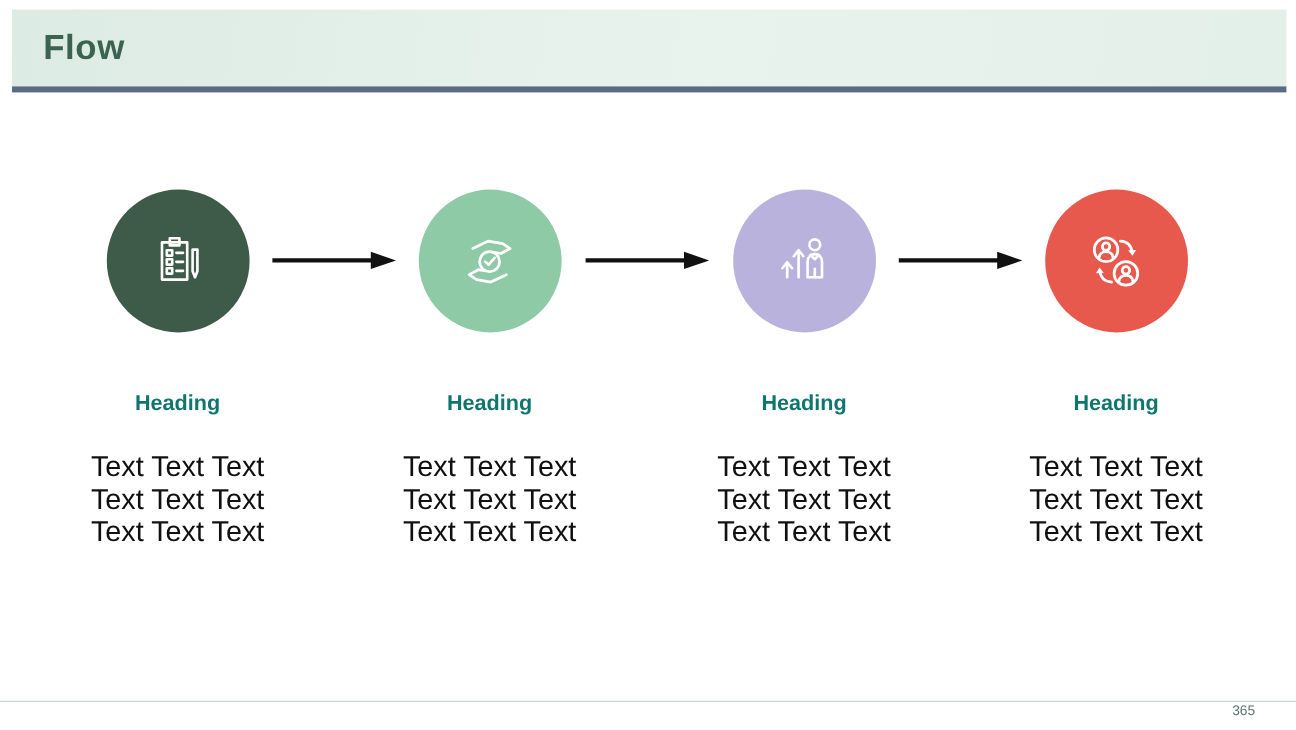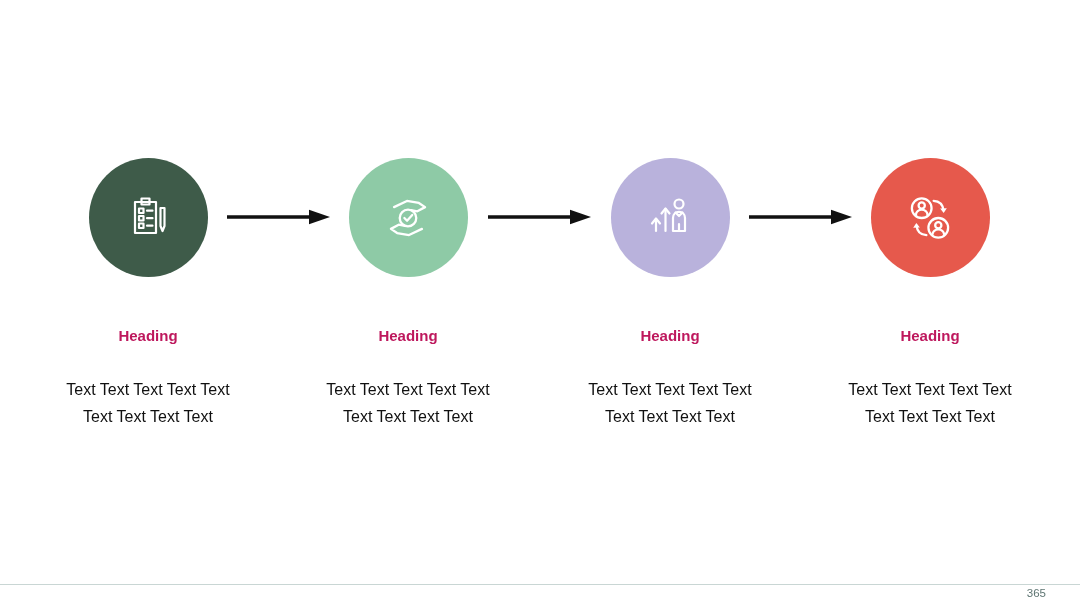--- a/index.html
+++ b/index.html
@@ -19,34 +19,37 @@
     letter-spacing:0.5px;
   }
   
   .step{position:absolute;top:158px;width:200px;text-align:center;}
   .step-1{left:48px;} .step-2{left:308px;} .step-3{left:570px;} .step-4{left:830px;}
   .circle{
     width:119px;height:119px;border-radius:50%;margin:0 auto;
     display:flex;align-items:center;justify-content:center;
   }
   .circle svg{display:block;}
-  .step-heading{margin-top:47px;font-size:15px;line-height:24px;font-weight:bold;color:#be185d;}
-  .step-body{margin:28px auto 0;width:192px;font-size:16px;line-height:27px;color:#101010;}
+  .step-heading{margin-top:47px;font-size:18px;line-height:24px;font-weight:bold;color:#0f766e;}
+  .step-body{margin:28px auto 0;width:192px;font-size:24px;line-height:27px;color:#101010;}
   
   .arrow{position:absolute;top:208px;width:106px;height:18px;}
   .arrow-1{left:225px;} .arrow-2{left:486px;} .arrow-3{left:747px;}
   
   .footer-line{position:absolute;left:0;right:0;top:584px;height:1px;background:#c9d6d4;}
   .page-number{position:absolute;top:587px;right:34px;font-size:11.5px;color:#5f7673;}
 </style>
 </head>
 <body>
 
 <div class="slide">
 
+  <div class="header">
+    <div class="header-title">Flow</div>
+  </div>
 
   <div class="step step-1">
     <div class="circle" style="background: rgb(62, 91, 73);">
       <svg width="56" height="56" viewBox="0 0 56 56" fill="none" stroke="#ffffff" stroke-width="2.2" stroke-linecap="round" stroke-linejoin="round">
         <rect x="15" y="12" width="21" height="31"></rect>
         <rect x="21.5" y="8.5" width="8" height="6"></rect>
         <rect x="19" y="18.5" width="4.5" height="4.5"></rect>
         <line x1="27" y1="20.7" x2="32.5" y2="20.7"></line>
         <rect x="19" y="26" width="4.5" height="4.5"></rect>
         <line x1="27" y1="28.2" x2="32.5" y2="28.2"></line>

